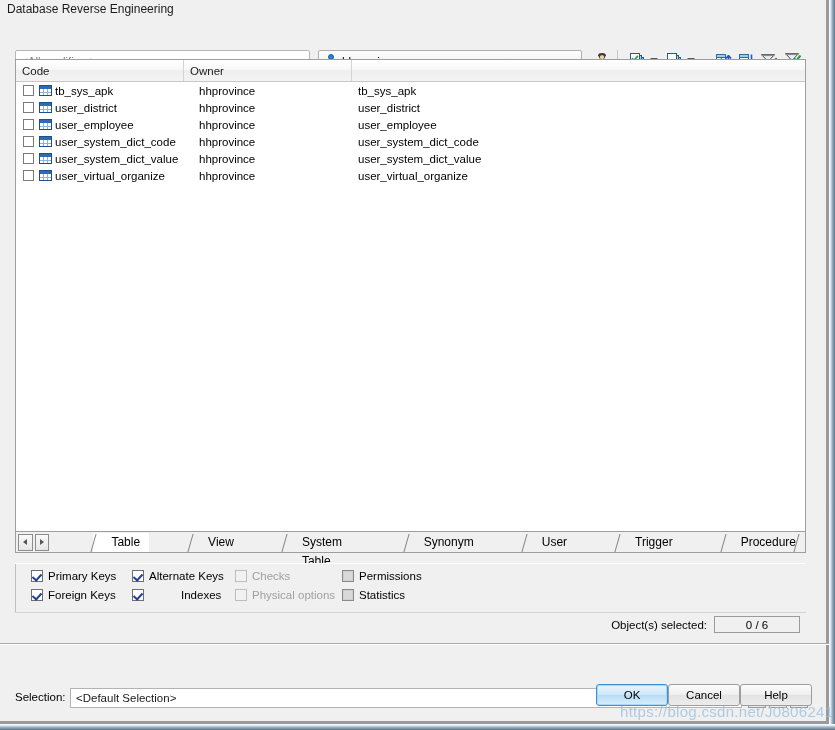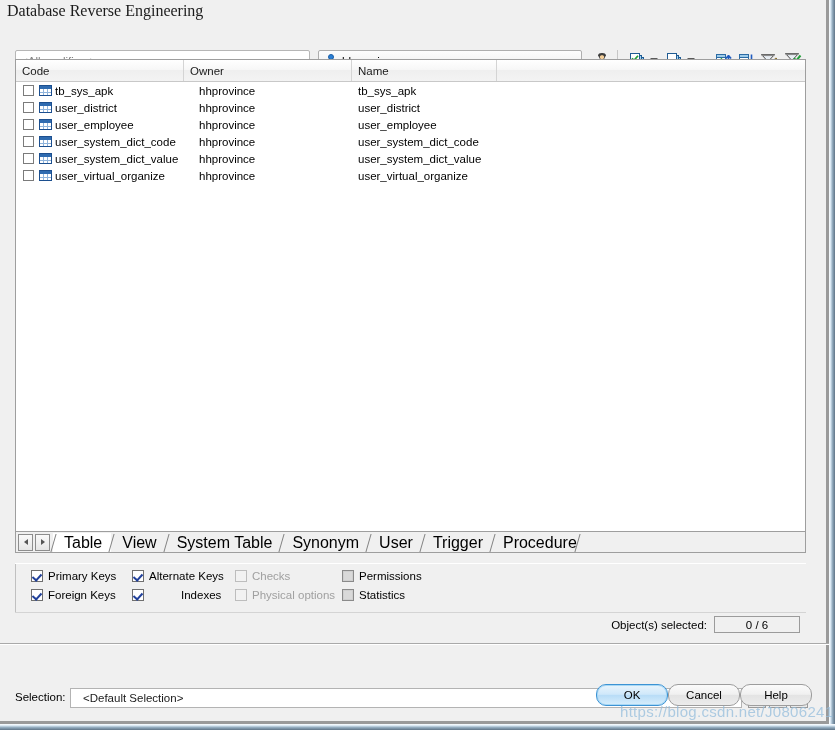--- a/index.html
+++ b/index.html
@@ -38,23 +38,22 @@
     background: linear-gradient(to bottom,#ffffff 0%, #dbe9f4 25%, #8fa8bb 60%, #5f7386 100%);
   }
 
   
   .title-bar {
     position: absolute; left: 0; top: 0; width: 829px; height: 20px;
     background: transparent;
   }
   .title-text {
     position: absolute; left: 7px; top: 2px;
-    font-size: 16px; color: #1b1b1b;
+    font-size: 12px; color: #1b1b1b;
     white-space: nowrap;
-    font-family: Liberation Serif, serif;
   }
 
   
   .toolbar {
     position: absolute; left: 0; top: 20px; width: 829px; height: 32px;
   }
   .combo {
     position: absolute;
     box-sizing: border-box;
     background: linear-gradient(to bottom,#fdfdfd 0%,#f4f4f4 48%,#eaeaea 52%,#f2f2f2 100%);
@@ -168,23 +167,24 @@
     width: 15px; height: 17px; margin-left: 2px;
     background: linear-gradient(to bottom,#fafafa,#e6e6e6);
     border: 1px solid #8d8d8d;
     display: flex; align-items: center; justify-content: center;
     box-sizing: border-box;
   }
   .tri-l { width:0;height:0;border-top:3px solid transparent;border-bottom:3px solid transparent;border-right:4px solid #555; }
   .tri-r { width:0;height:0;border-top:3px solid transparent;border-bottom:3px solid transparent;border-left:4px solid #555; }
   .tabs { display: flex; align-items: flex-end; height: 20px; margin-left: 3px; }
   .tab {
-    position: relative; font-size: 16px; color: #000;
-    padding: 0 9px 0 11px; height: 19px; line-height: 19px;
+    position: relative; font-size: 12px; color: #000;
+    padding: 0 9px 0 18px; height: 19px; line-height: 19px;
     background: #f0f0f0;
+    margin-left: 41px;
   }
   .tab::before {
     content: ""; position: absolute; left: 0; top: 1px;
     width: 9px; height: 18px;
     border-left: 1px solid #828282;
     transform: skewX(-16deg);
   }
   .tab.active { background: #ffffff; font-weight: normal; }
   .tab.last::after {
     content: ""; position: absolute; right: -1px; top: 1px;
@@ -252,21 +252,21 @@
     position: absolute; left: 0; top: 652px; width: 829px; height: 28px; margin-top: 33px;
   }
   .sel-label {
     position: absolute; left: 15px; top: 6px; font-size: 11.5px; color: #000;
   }
   .sel-combo {
     position: absolute; left: 70px; top: 3px; width: 672px; height: 20px;
     background: #ffffff; border: 1px solid #b3b3b3; box-sizing: border-box;
     display: flex; align-items: center;
   }
-  .sel-combo .cv { padding-left: 12px; color: #1a1a1a; }
+  .sel-combo .cv { padding-left: 5px; color: #1a1a1a; }
   .sel-combo .arrow { position: absolute; right: 5px; top: 7px; }
   .sbtn {
     position: absolute; top: 3px; width: 18px; height: 20px;
     background: linear-gradient(to bottom,#fbfbfb,#e9e9e9);
     border: 1px solid #9a9a9a; box-sizing: border-box;
     display: flex; align-items: center; justify-content: center;
   }
 
   
   .ico-folder { width: 13px; height: 11px; position: relative; }
@@ -293,21 +293,21 @@
     content: ""; position: absolute; left: 0; top: 5px; width: 12px; height: 2px; background: #b7b7b7;
   }
   .ico-x::before { transform: rotate(45deg); }
   .ico-x::after { transform: rotate(-45deg); }
 
   
   .btnrow { position: absolute; left: 0; top: 684px; width: 829px; height: 26px; }
   .dlgbtn {
     position: absolute; top: 0; width: 72px; height: 22px;
     background: linear-gradient(to bottom,#fbfbfb 0%,#f0f0f0 47%,#e3e3e3 50%,#ececec 100%);
-    border: 1px solid #9d9d9d; border-radius: 10px;
+    border: 1px solid #9d9d9d; border-radius: 3px;
     box-sizing: border-box;
     font-size: 11.5px; color: #000;
     display: flex; align-items: center; justify-content: center;
   }
   .dlgbtn.default {
     background: linear-gradient(to bottom,#e9f4fc 0%,#cfe8fa 47%,#b7dcf7 50%,#d8eefc 100%);
     border: 1px solid #3c93d4;
     box-shadow: 0 0 0 1px #a8d8f5 inset;
   }
 
@@ -425,21 +425,20 @@
             <rect x="2" y="11.6" width="9" height="1.1" fill="#1f5bbf"></rect>
             <rect x="2" y="13.6" width="9" height="1.1" fill="#1f5bbf"></rect>
           </svg>
         </div>
       </div>
 
       <div class="listview">
         <div class="lv-head">
           <div class="hcell" style="left:0; width:168px;">Code</div>
           <div class="hcell" style="left:168px; width:168px;">Owner</div>
-          <div class="hcell" style="left:336px; width:145px;">Name</div>
           <div class="hcell" style="left:481px; width:308px; border-right:none;"></div>
         </div>
         <div class="lv-body">
 
           <div class="lv-row">
             <span class="rowcheck"></span>
             <span class="ico-table">
                 <i class="hdr"></i>
                 <i class="v1"></i>
                 <i class="v2"></i>

